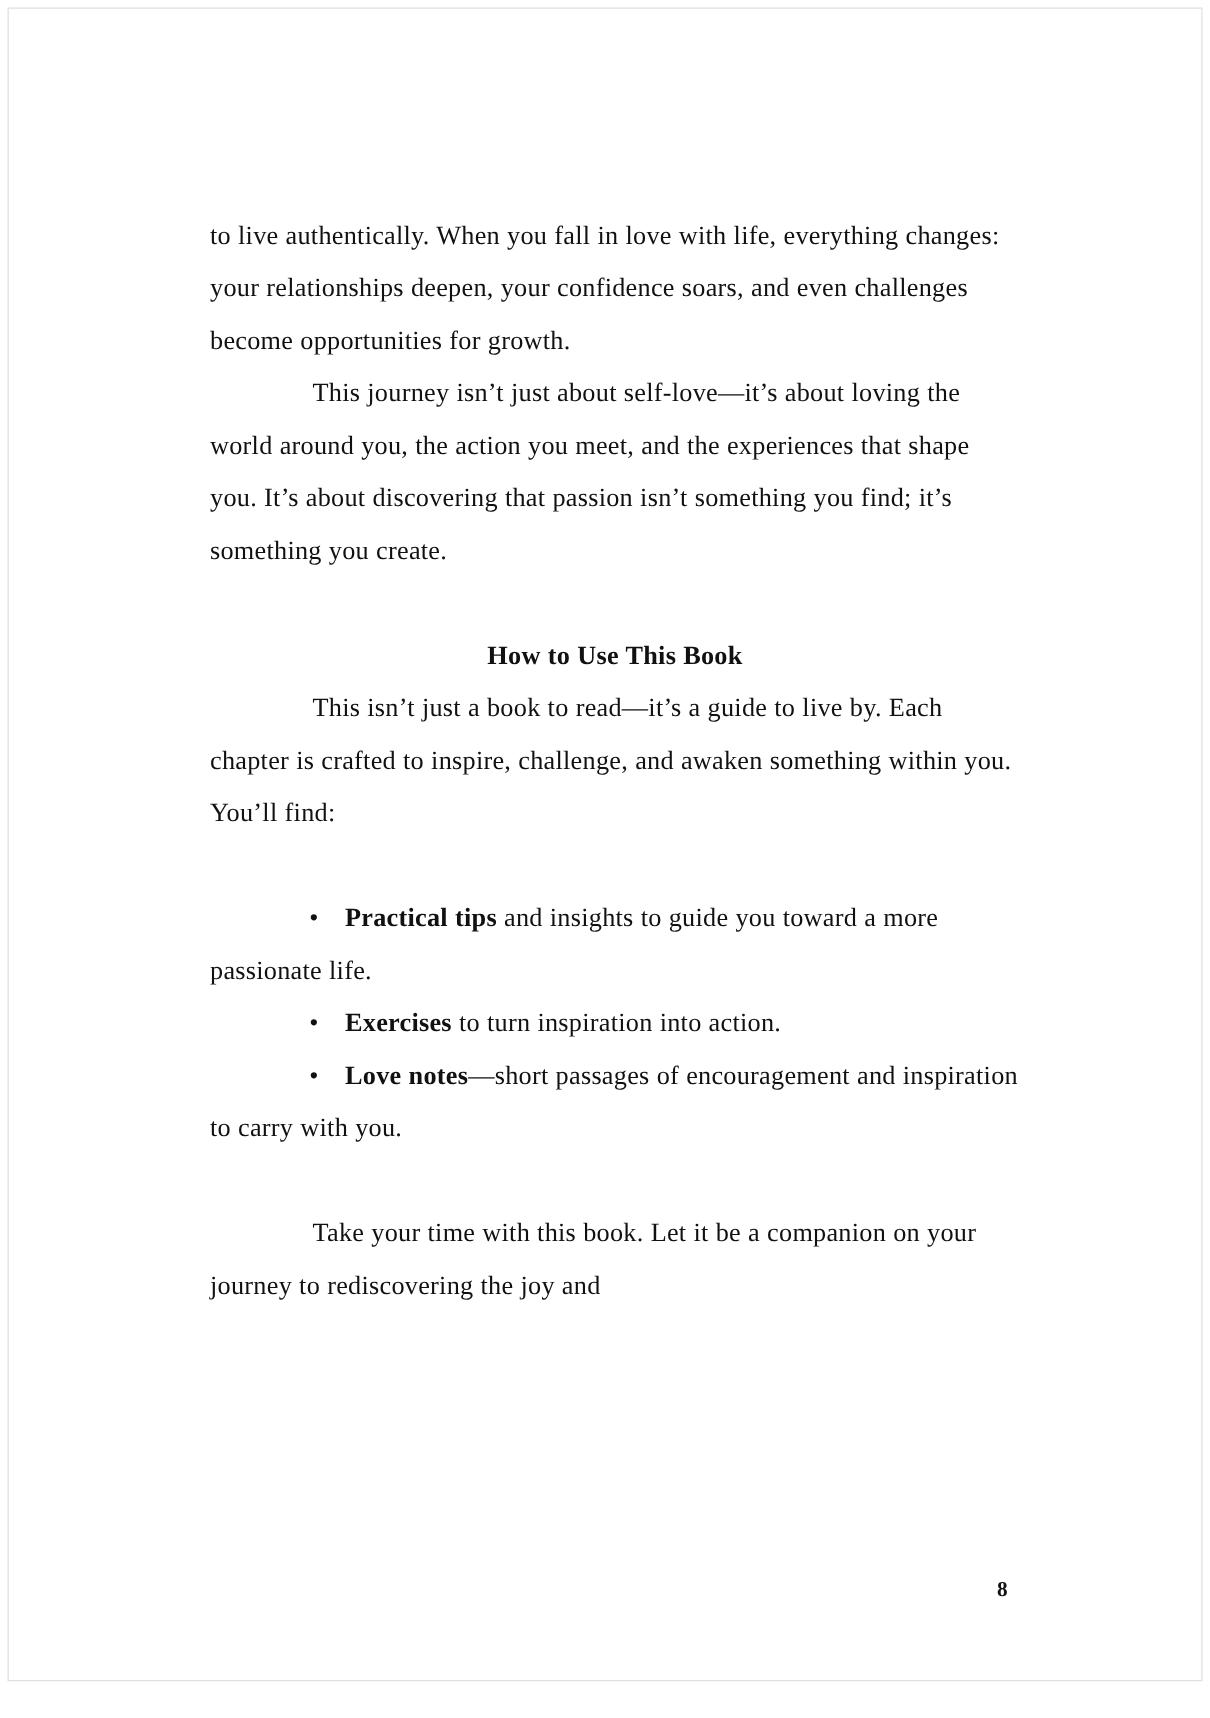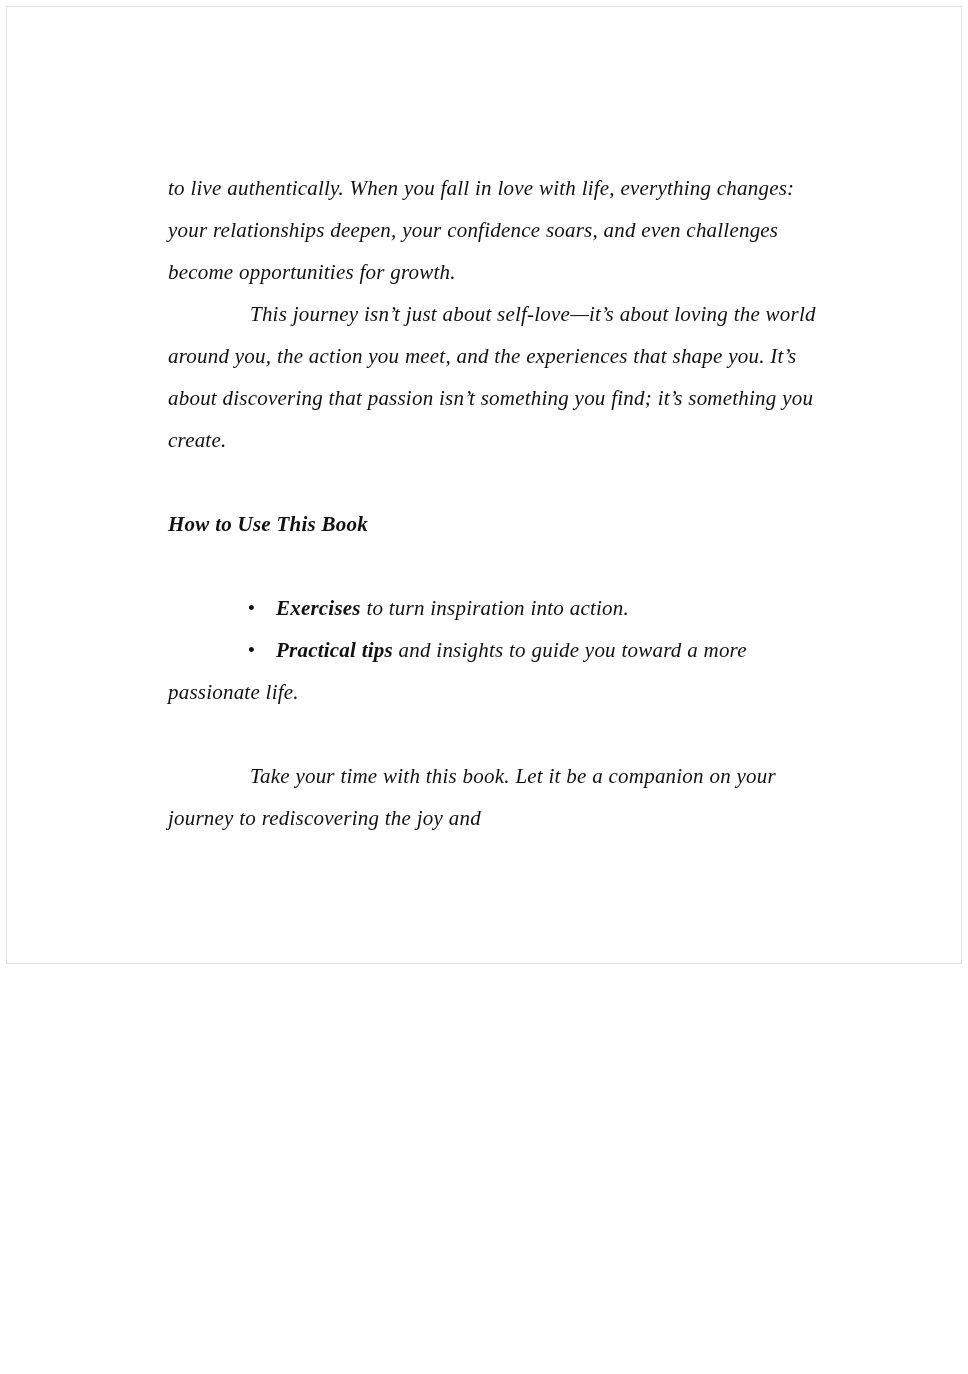--- a/index.html
+++ b/index.html
@@ -11,26 +11,25 @@
     width: 968px;
     height: 1374px;
     font-family: "Liberation Serif", "DejaVu Serif", serif;
     -webkit-font-smoothing: antialiased;
   }
 
   #page {
     position: relative;
     box-sizing: border-box;
     width: 956px;
-    height: 958px;
+    height: 1339px;
     margin: 6px 6px 5px 6px;
     background: #ffffff;
     border: 1px solid #e0e0e0;
     overflow: hidden;
-    font-style: italic;
   }
 
   #content {
     position: absolute;
     left: 161px;   
     top:  160px;
     width: 648px;
   }
 
   .line,
@@ -50,20 +49,21 @@
     text-indent: 0;
   }
   .para.indent {
     text-indent: 82px;
   }
 
   .heading {
     margin: 0;
     font-weight: bold;
     font-size: 21px;
+    text-align: center;
   }
 
   .spacer {
     height: 42px;
   }
 
   .bullet {
     margin: 0;
     padding-left: 0;
     text-indent: 0;
@@ -98,32 +98,36 @@
   <div id="content">
 
     <p class="para">to live authentically. When you fall in love with life, everything changes: your relationships deepen, your confidence soars, and even challenges become opportunities for growth.</p>
 
     <p class="para indent">This journey isn’t just about self-love—it’s about loving the world around you, the action you meet, and the experiences that shape you. It’s about discovering that passion isn’t something you find; it’s something you create.</p>
 
     <div class="spacer"></div>
 
     <h2 class="heading">How to Use This Book</h2>
 
+    <p class="para indent">This isn’t just a book to read—it’s a guide to live by. Each chapter is crafted to inspire, challenge, and awaken something within you. You’ll find:</p>
 
     <div class="spacer"></div>
 
+
+    <p class="bullet">
+      <span class="dot">•</span><b>Practical tips</b><span> and insights to guide you toward a more passionate life.</span>
+    </p>
 
     <p class="bullet">
       <span class="dot">•</span><b>Exercises</b><span> to turn inspiration into action.</span>
     </p>
 
     <p class="bullet">
-      <span class="dot">•</span><b>Practical tips</b><span> and insights to guide you toward a more passionate life.</span>
+      <span class="dot">•</span><b>Love notes</b><span>—short passages of encouragement and inspiration to carry with you.</span>
     </p>
-
 
     <div class="spacer"></div>
 
     <p class="para indent">Take your time with this book. Let it be a companion on your journey to rediscovering the joy and</p>
 
   </div>
 
   <div id="page-number">8</div>
 
 </div>

